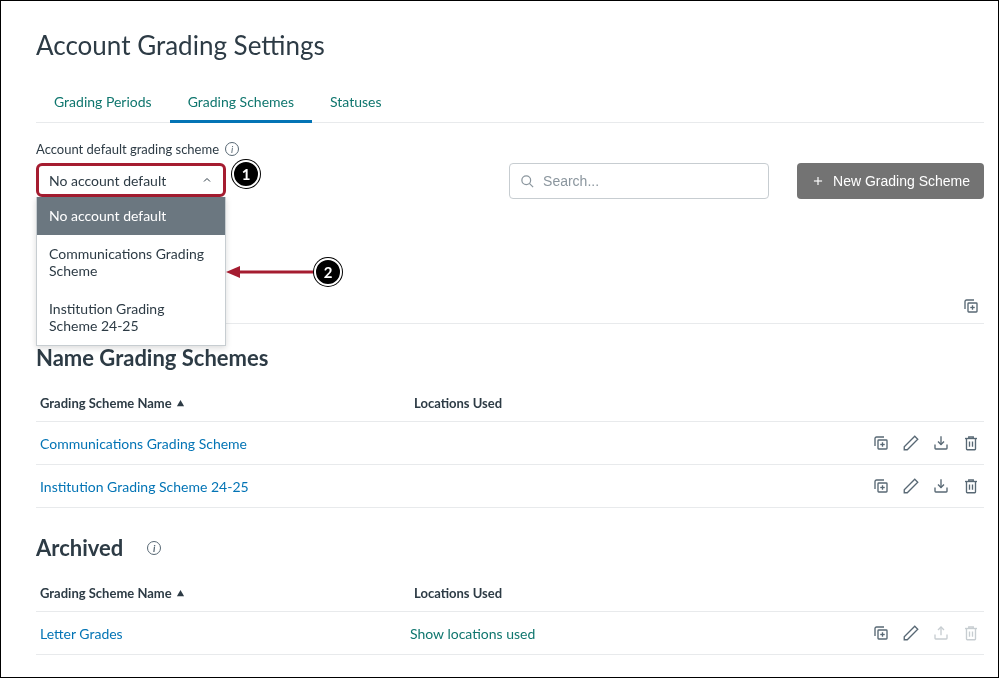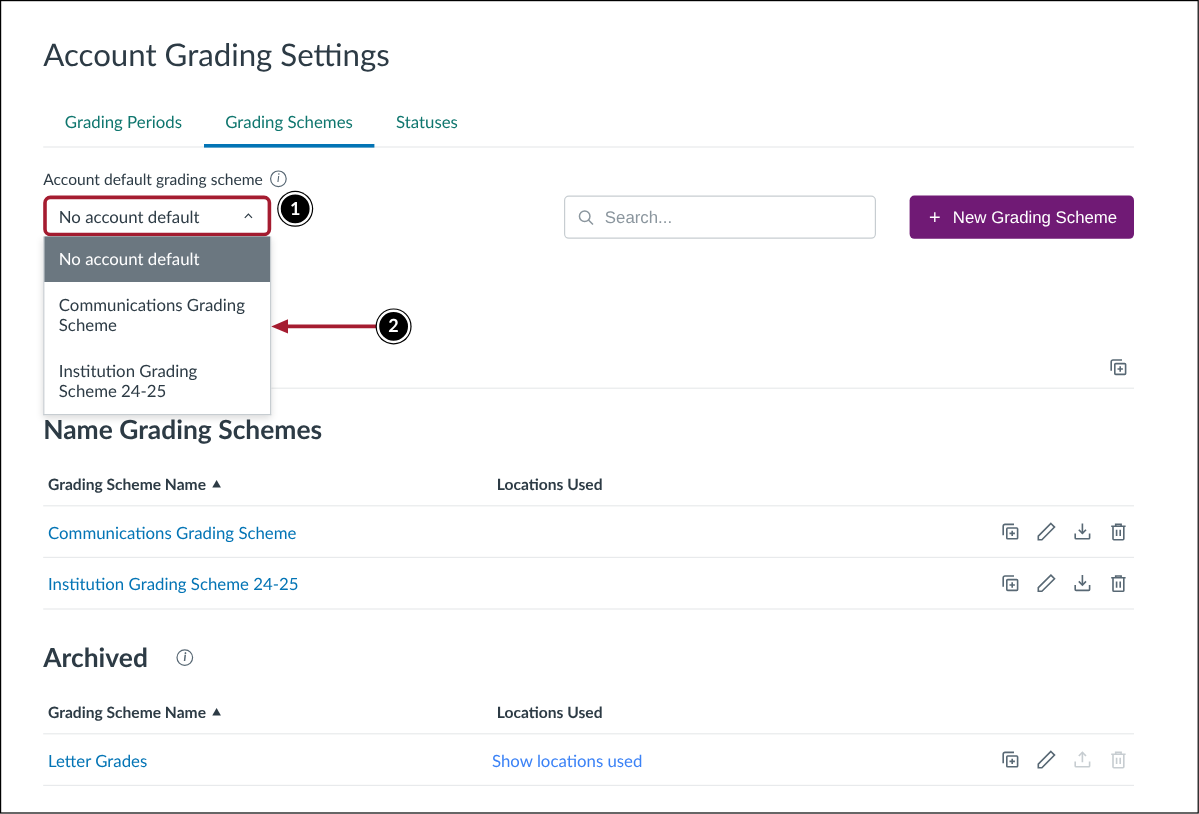--- a/index.html
+++ b/index.html
@@ -5,21 +5,21 @@
   * { box-sizing: border-box; margin: 0; padding: 0; }
   body {
     font-family: "Lato", "Helvetica Neue", Arial, sans-serif;
     color: #2D3B45;
     background: #fff;
     width: 999px;
     height: 678px;
     position: relative;
     border: 1px solid #000;
   }
-  .page { padding: 28px 53px 20px 35px; }
+  .page { padding: 28px 14px 20px 35px; }
   h1 { font-size: 26px; font-weight: 400; margin-bottom: 24px; }
   h2 { font-size: 22px; font-weight: 700; margin: 20px 0 14px 0; }
 
   .tabs {
     display: flex;
     gap: 0;
     border-bottom: 1px solid #E8EAEC;
     margin-bottom: 18px;
   }
   .tab {
@@ -88,21 +88,21 @@
     color: #6B7780;
   }
   .search-box input {
     border: none; outline: none; font-size: 14px; width: 100%;
     color: #2D3B45;
   }
   .search-box input::placeholder { color: #8B969E; }
 
   .btn-primary {
     display: inline-flex; align-items: center; gap: 8px;
-    background: #701a75; color: #fff;
+    background: #737373; color: #fff;
     border: none; border-radius: 4px;
     height: 36px; padding: 0 14px;
     font-size: 14px; cursor: pointer;
   }
 
   .callout {
     position: absolute;
     width: 28px; height: 28px;
     background: #000; border-radius: 50%;
     border: 2px solid #fff;
@@ -135,21 +135,21 @@
   .col-name { flex: 0 0 370px; display:flex; align-items:center; gap:4px;}
   .col-loc { flex: 1; }
   .tbl-row {
     display: flex; align-items: center;
     padding: 12px 4px;
     border-bottom: 1px solid #E8EAEC;
     font-size: 14px;
   }
   .tbl-row a.name-link { color: #0374B5; text-decoration: none; flex: 0 0 370px; }
   .tbl-row .loc { flex: 1; }
-  .tbl-row .loc a { color: #3b82f6; text-decoration: none; }
+  .tbl-row .loc a { color: #0f766e; text-decoration: none; }
   .actions { display: flex; gap: 12px; color: #586874; }
   .actions .ic { width: 18px; height: 18px; display:inline-flex; align-items:center; justify-content:center; cursor:pointer; }
   .actions .ic.disabled { color: #C7CDD1; cursor: default; }
 
   .arch-title { display:flex; align-items:center; gap:24px; font-size:22px; font-weight:700; margin-top:26px; margin-bottom:14px;}
 
   svg { display:block; }
 </style>
 </head>
 <body>

